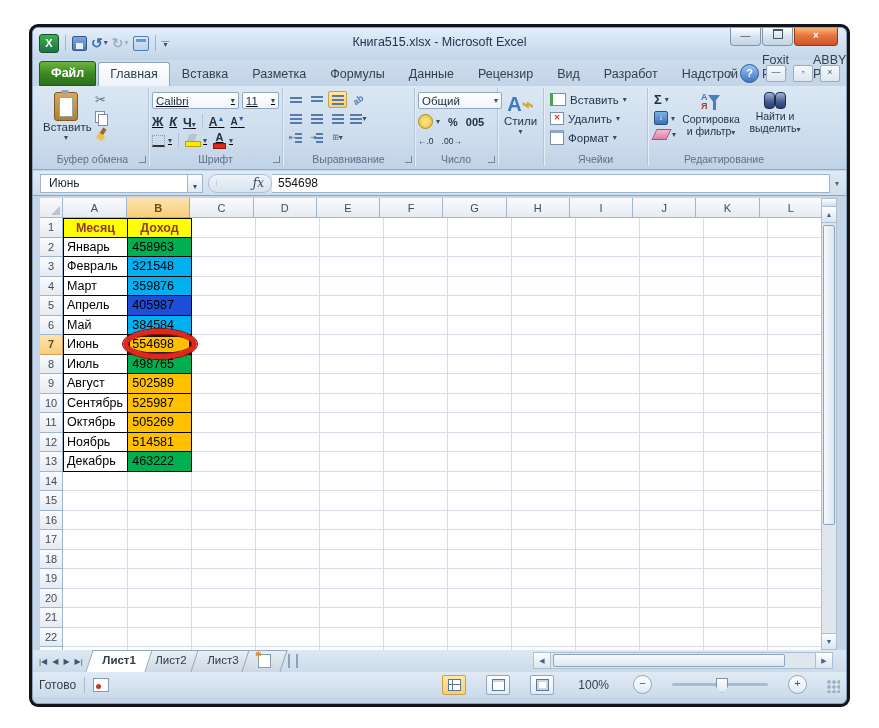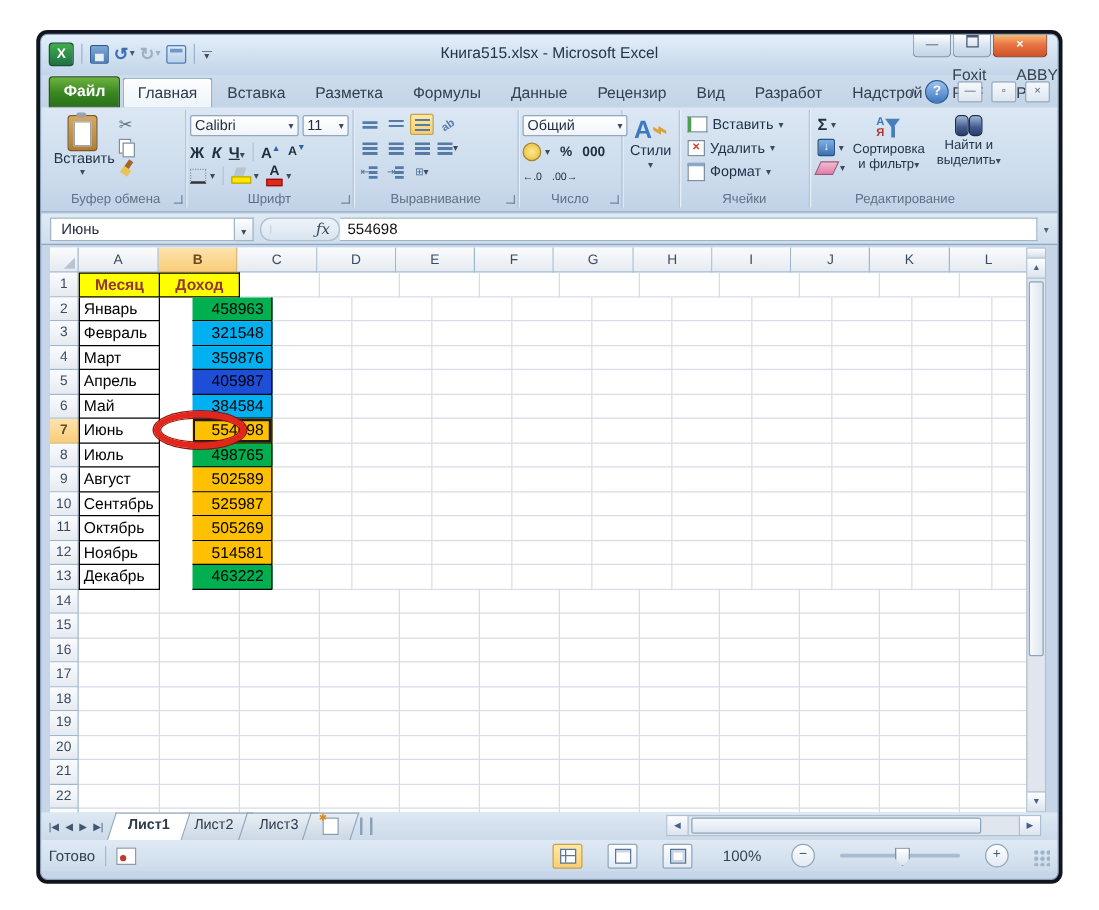--- a/index.html
+++ b/index.html
@@ -57,21 +57,21 @@
   .clip-small{position:absolute;left:58px;top:4px;display:flex;flex-direction:column;gap:4px;}
   .scissors{color:#5d6f84;font-size:13px;}
   .copyicon{position:relative;width:12px;height:13px;}
   .copyicon i{position:absolute;width:8px;height:10px;background:#fff;border:1px solid #7d8ea2;}
   .copyicon i+i{left:3px;top:3px;}
   .brush{width:13px;height:13px;position:relative;}
   .brush:before{content:"";position:absolute;left:6px;top:0;width:4px;height:7px;background:#a2642a;transform:rotate(35deg);}
   .brush:after{content:"";position:absolute;left:2px;top:6px;width:7px;height:6px;background:#e8c355;transform:rotate(35deg);}
 
   
-  .g-font{width:134px;}
+  .g-font{width:134px;text-decoration:underline;}
   .selbox{display:flex;align-items:center;justify-content:space-between;background:linear-gradient(#fff,#f0f4f9);border:1px solid #93a8c0;border-radius:2px;font-size:11.5px;color:#1d2c3e;padding:0 3px;height:17px;box-sizing:border-box;}
   .fontrow1{display:flex;gap:3px;margin:2px 0 3px;}
   .fmt-row{display:flex;align-items:center;gap:6px;height:19px;}
   .fb{font-size:12.5px;color:#20303f;}
   .fb.b{font-weight:bold;}
   .fb.i{font-style:italic;font-weight:bold;}
   .fb.u{text-decoration:underline;font-weight:bold;}
   .vdiv{width:1px;height:15px;background:#b3c3d6;}
   .abig{font-weight:bold;font-size:12px;color:#20303f;position:relative;}
   .abig sup{font-size:7px;color:#2d64a8;}
@@ -142,21 +142,21 @@
   .grow{display:flex;}
   .hcell{box-sizing:border-box;background:linear-gradient(#fafbfd,#e6ebf1);border-right:1px solid #9eb6ce;border-bottom:1px solid #9eb6ce;color:#3c4c60;font-size:11px;display:flex;align-items:center;justify-content:center;}
   .hcell.sel{background:linear-gradient(#fde3ae,#f9cd79);border-color:#cfa258;color:#6a4b1a;font-weight:bold;}
   .corner{width:23px;height:20px;position:relative;}
   .corner:after{content:"";position:absolute;right:2px;bottom:2px;border-left:9px solid transparent;border-bottom:9px solid #b9c4d1;}
   .colhdr{width:64px;height:20px;}
   .colhdr.cA{width:65px;}
   .rowhdr{width:23px;height:19.5px;flex:none;}
   .cell{box-sizing:border-box;width:64px;height:19.5px;flex:none;border-right:1px solid #d6dde8;border-bottom:1px solid #d6dde8;font-size:12.5px;color:#000;display:flex;align-items:center;overflow:hidden;white-space:nowrap;}
   .cell.cA{width:65px;padding-left:3px;}
-  .cell.num{justify-content:flex-end;padding-right:6px;margin-left:26px;}
+  .cell.num{justify-content:flex-end;padding-right:17px;}
   .cell.tbl{border-right:1px solid #000;border-bottom:1px solid #000;text-align:center;}
   .cell.tleft{border-left:1px solid #000;}
   .cell.ttop{border-top:1px solid #000;}
   .cell.thead{background:#FFFF00;color:#953735;font-weight:bold;justify-content:center;padding:0;}
   .cell.selcell{background:linear-gradient(180deg,#f6b44e,#ffd75e 45%,#f0a93c);box-shadow:inset 0 0 0 2px #1a1a1a;}
   .ellipse{position:absolute;left:83px;top:131px;width:74px;height:30px;border:5px solid #e2261c;border-radius:50%;box-sizing:border-box;box-shadow:0 0 0 1px #8d120d, inset 0 0 0 1px #8d120d;pointer-events:none;}
 
   
   .vscroll{position:absolute;right:9px;top:170px;width:16px;height:452px;background:#dfe6ee;border:1px solid #aebfd2;box-sizing:border-box;}
   .vsplit{height:7px;background:linear-gradient(#fdfeff,#d3deea);border-bottom:1px solid #aebfd2;}
@@ -374,21 +374,21 @@
         <div class="selbox" style="width:84px;margin:2px 0 3px;">
               <span>Общий</span>
               <span class="car">▾</span>
             </div>
         <div class="fmt-row" style="gap:8px;">
           <span class="rbtn">
                 <span class="coin"></span>
                 <span class="car">▾</span>
               </span>
           <span class="numtxt">%</span>
-          <span class="numtxt">000</span>
+          <span class="numtxt">005</span>
         </div>
         <div class="fmt-row" style="gap:8px;">
           <span class="dec">←.0</span>
           <span class="dec">.00→</span>
         </div>
         <div class="rgroup-label">Число</div>
         <div class="launcher"></div>
       </div>
 
       <div class="rgroup g-styles">

